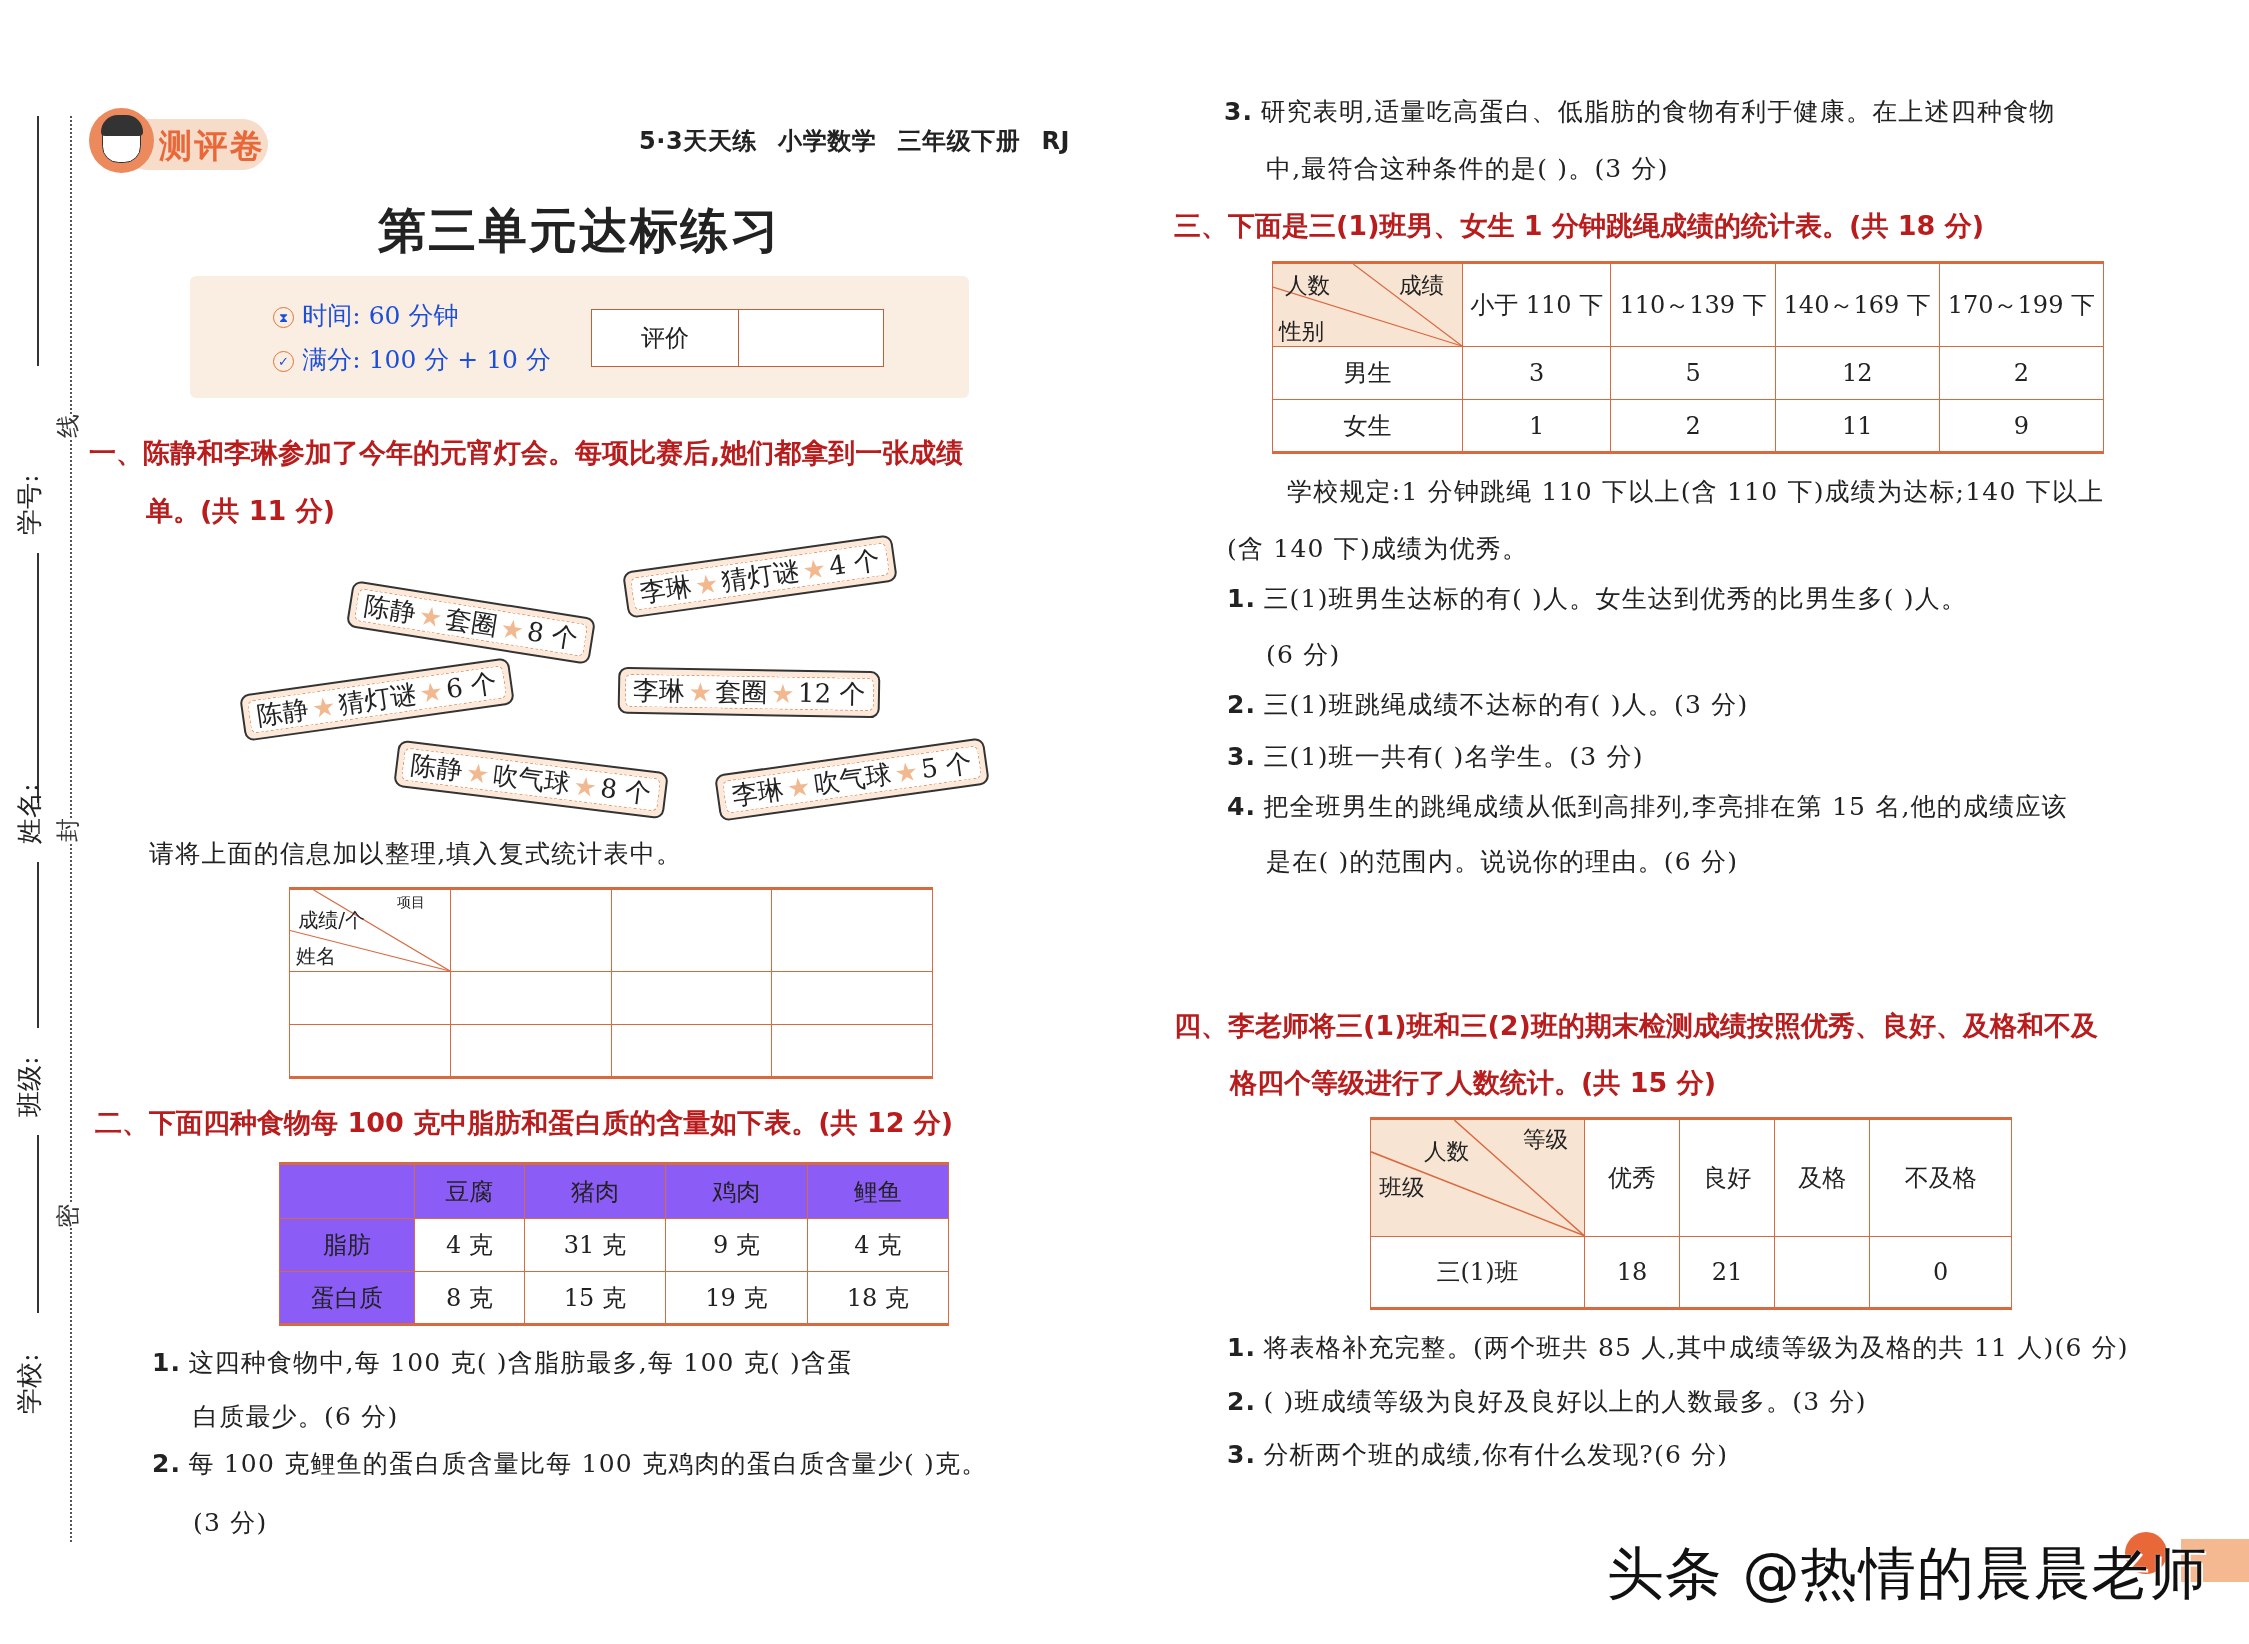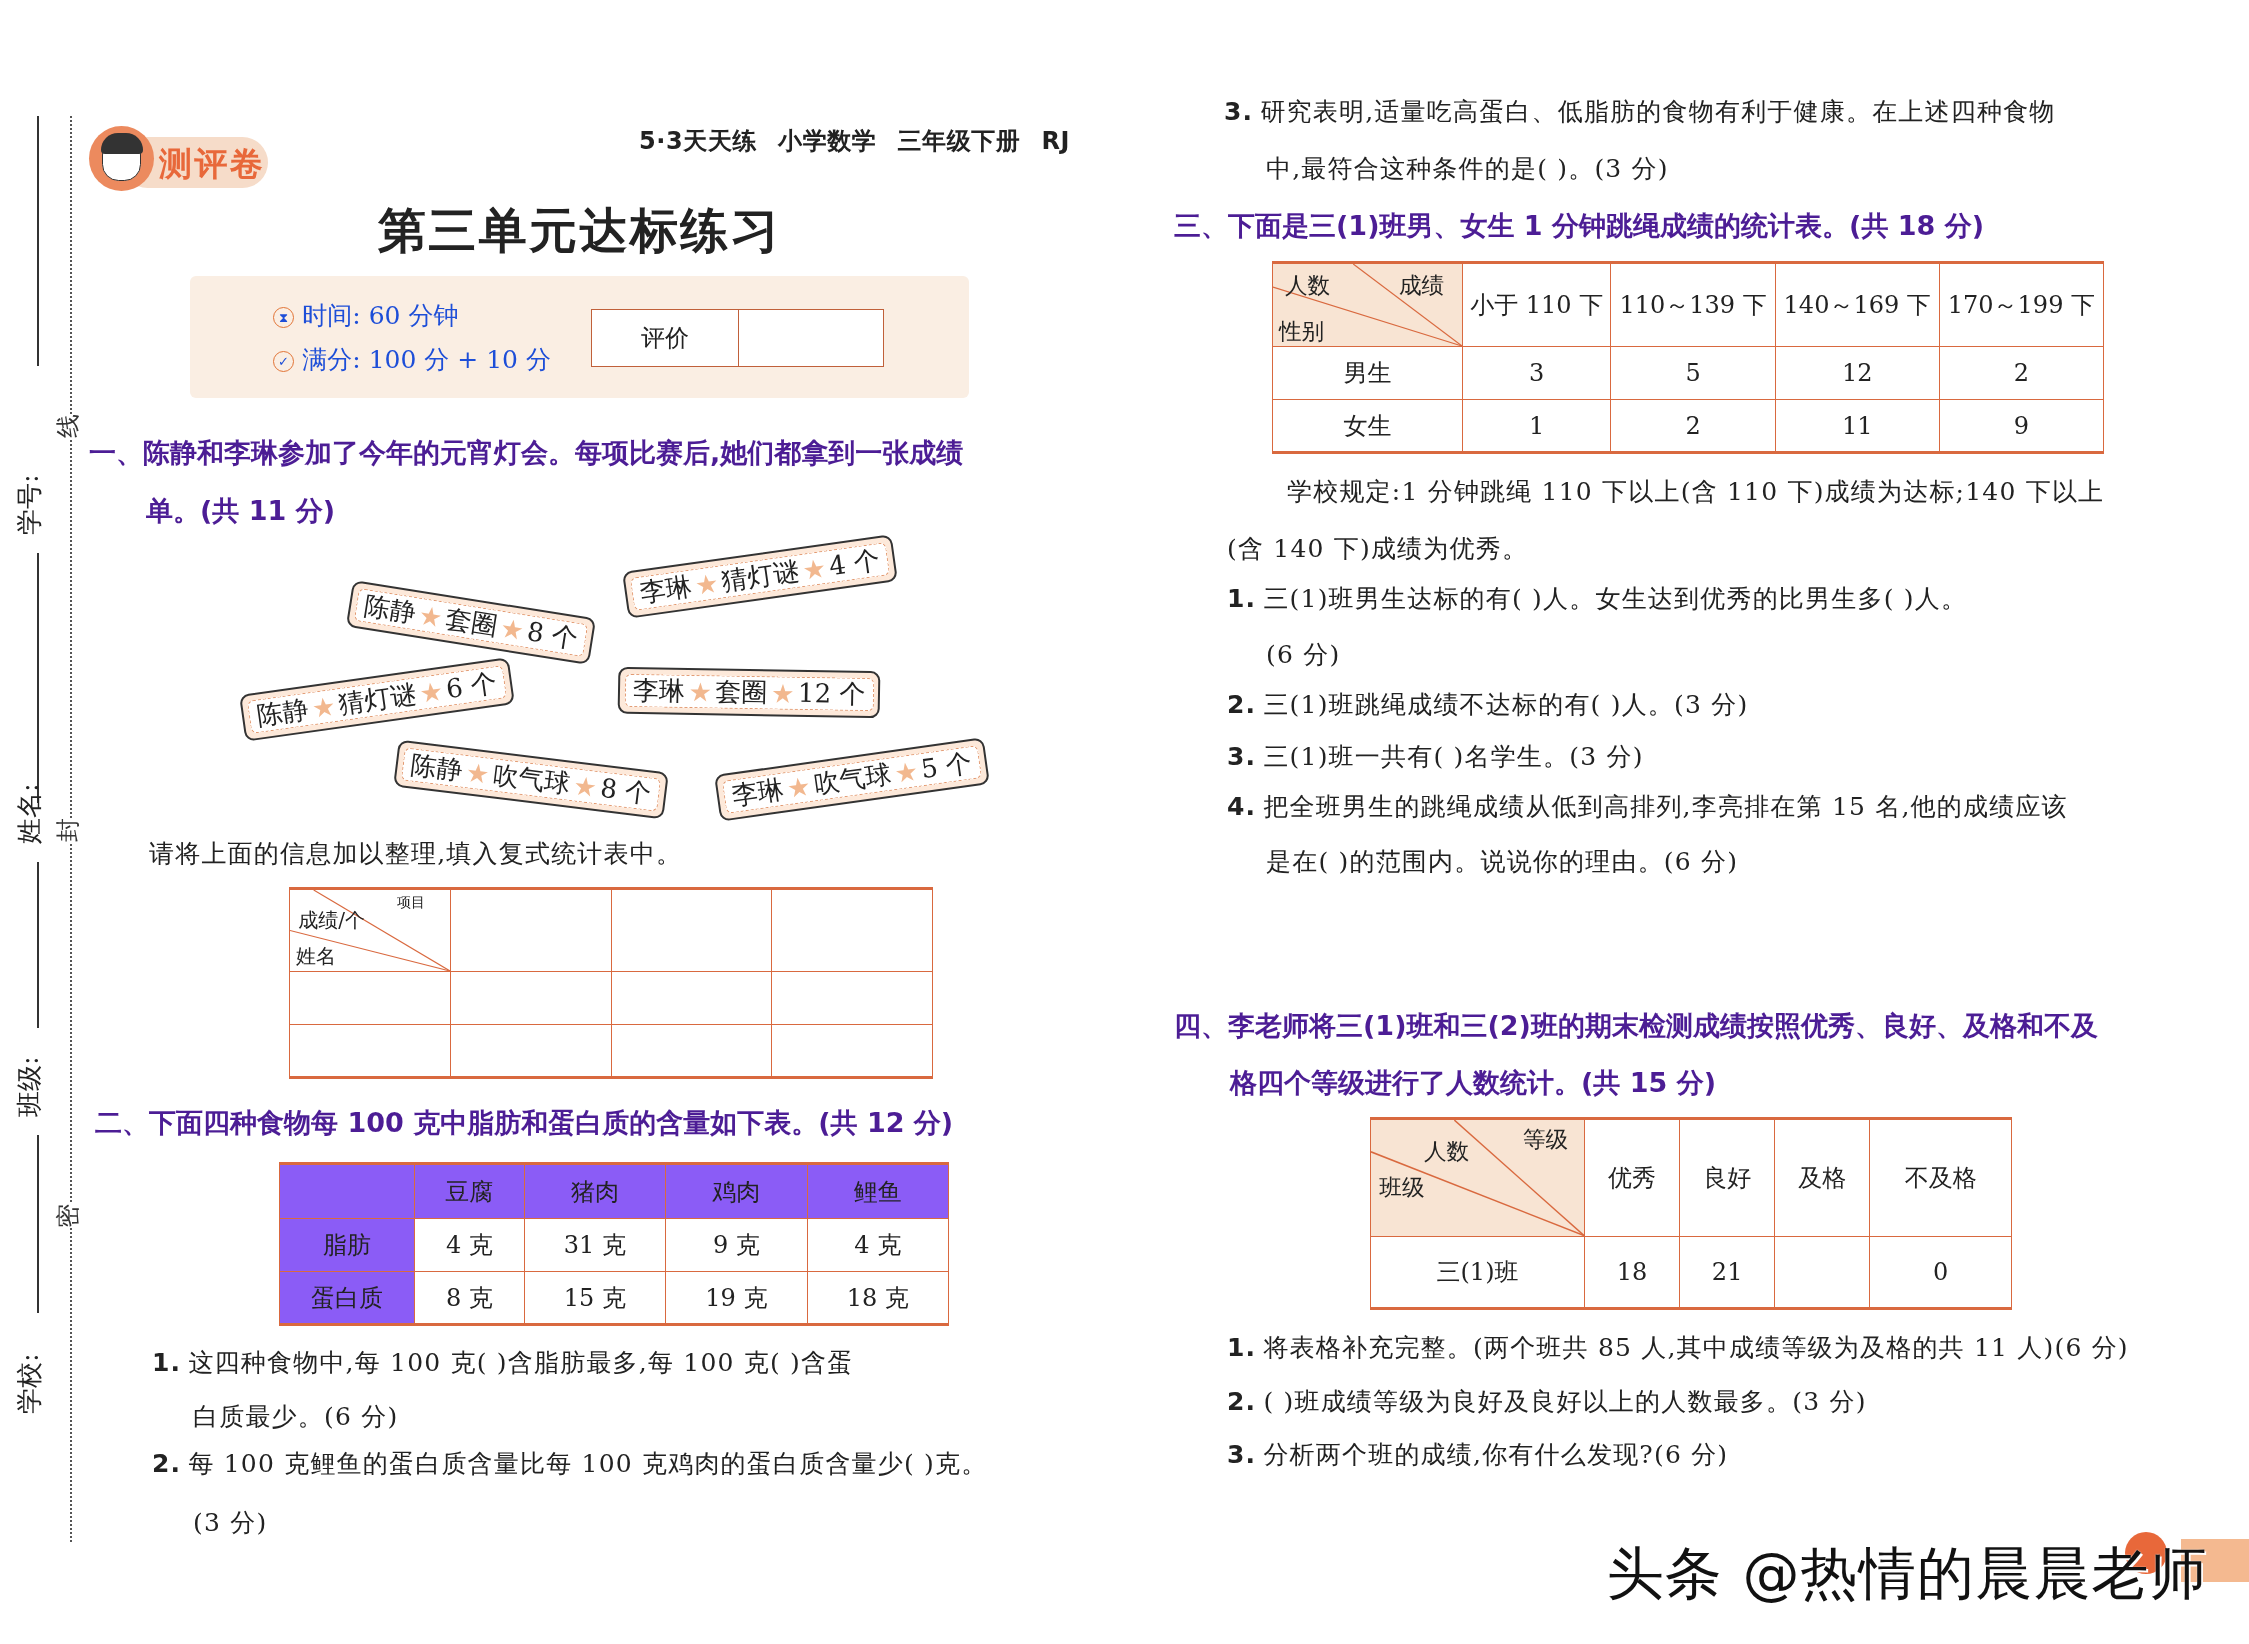--- a/index.html
+++ b/index.html
@@ -12,38 +12,38 @@
   .abs { position: absolute; }
   .sans { font-family: "DejaVu Sans", "Liberation Sans", sans-serif; }
 
   
   .bind-dash { position:absolute; left:70px; top:116px; width:0; height:1426px; border-left:2.4px dotted #555; }
   .bind-label { position:absolute; left:12px; font-size:26px; transform: rotate(-90deg); transform-origin: left top; white-space:nowrap; color:#222; }
   .bind-line { position:absolute; left:37px; width:1.8px; background:#333; }
   .bind-seal { position:absolute; left:56px; font-size:24px; background:#fff; transform: rotate(-90deg); color:#333; }
 
   
-  .badge { left:89px; top:126px; width:184px; height:67px; }
+  .badge { left:89px; top:108px; width:184px; height:67px; }
   .badge-pill { position:absolute; left:33px; top:10.7px; width:146px; height:51px; border-radius:25.6px; background:#f6dcc9; }
   .badge-face { position:absolute; left:0; top:0; width:65px; height:65px; border-radius:33px; background:#ec8a5e; overflow:hidden; }
   .badge-face .head { position:absolute; left:13px; top:10.7px; width:37px; height:42px; border-radius:18px 18px 16.6px 16.6px; background:#fff; border:1.8px solid #333; }
   .badge-face .hair { position:absolute; left:12px; top:7.1px; width:42px; height:21.4px; border-radius:20px 20px 4.8px 4.8px; background:#333; }
   .badge-text { position:absolute; left:70px; top:15.5px; font-size:33px; color:#e8683a; font-weight:bold; letter-spacing:2.4px; }
 
   .book-info { right:1180px; top:125px; font-size:24px; font-weight:bold; color:#222; word-spacing:12px; letter-spacing:0.6px; }
 
   .page-title { left:0; width:1159px; top:199px; text-align:center; font-size:48px; font-weight:bold; letter-spacing:2.4px; }
 
   .info-box { left:190px; top:276px; width:779px; height:122px; background:#faeee3; border-radius:6px; }
   .info-line { position:absolute; left:83px; font-size:25px; color:#1d4ed8; }
   .info-icon { display:inline-block; width:19px; height:19px; border:1.8px solid #e27436; border-radius:50%; text-align:center; line-height:19px; font-size:13px; margin-right:8.3px; vertical-align:middle; }
   .eval-box { position:absolute; left:401px; top:33px; width:291px; height:56px; background:#fff; border:1.8px solid #c0603a; display:flex; }
   .eval-box .lbl { width:146px; border-right:1.8px solid #c0603a; display:flex; align-items:center; justify-content:center; font-size:24px; color:#222; }
 
-  .h-section { font-size:27px; font-weight:bold; color:#4c1d95; white-space:nowrap; }
+  .h-section { font-size:27px; font-weight:bold; color:#b91c1c; white-space:nowrap; }
   .q-text { font-size:25px; color:#222; white-space:nowrap; letter-spacing:1.2px; }
   .q-num { font-weight:bold; font-family: "DejaVu Sans", "Liberation Sans", sans-serif; margin-right:7.1px; }
 
   
   .tag { position:absolute; height:43px; padding:0 13px; background:#fde9da; border:2.4px solid #333; border-radius:9.5px; display:flex; align-items:center; white-space:nowrap; font-size:26px; color:#222; }
   .tag::before { content:""; position:absolute; left:4.8px; right:4.8px; top:4.8px; bottom:4.8px; border:1.2px dashed #e29a72; border-radius:6px; background:#fff; z-index:0; }
   .tag span { position:relative; z-index:1; }
   .tag .star { color:#f2b88f; font-size:26px; margin:0 3.6px; }
 
   

